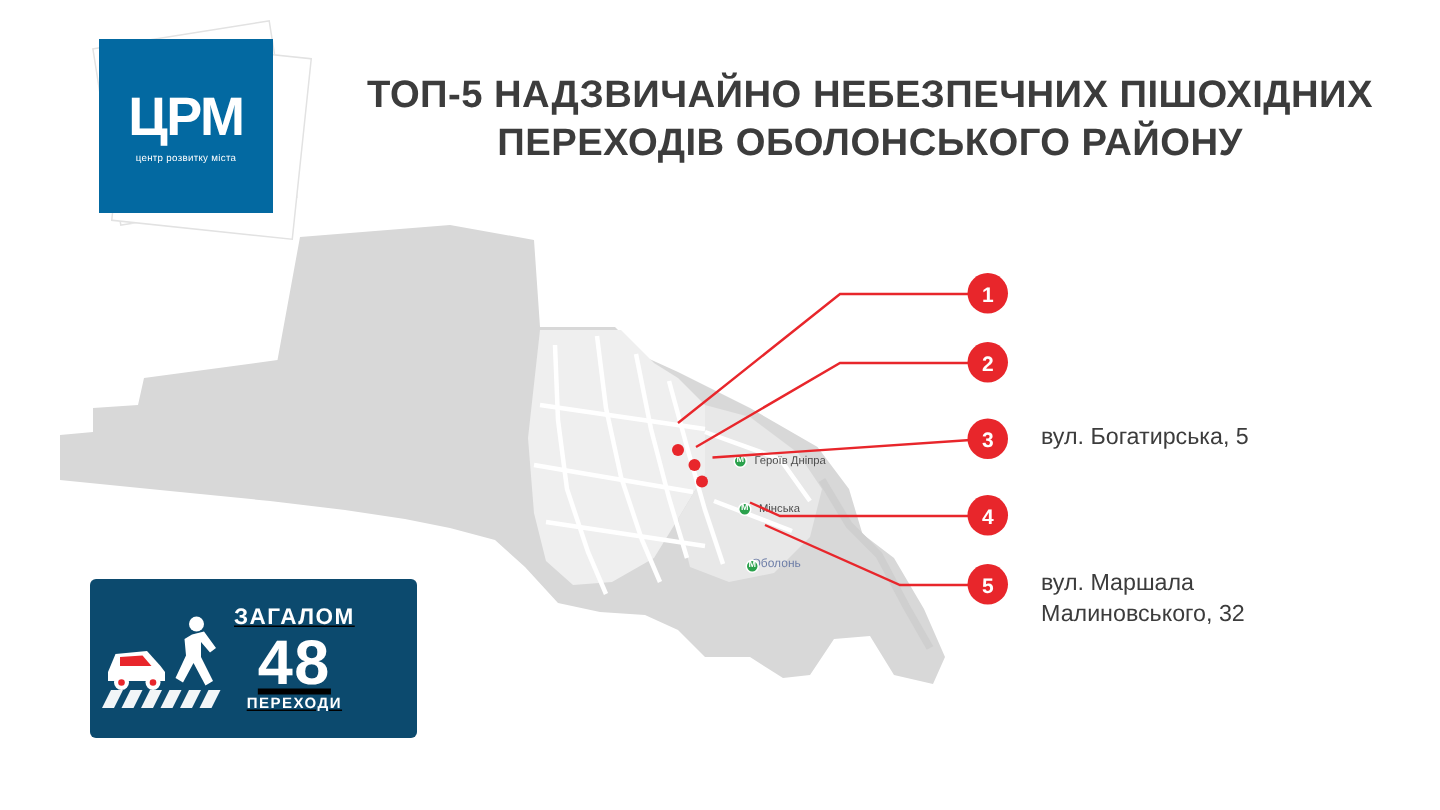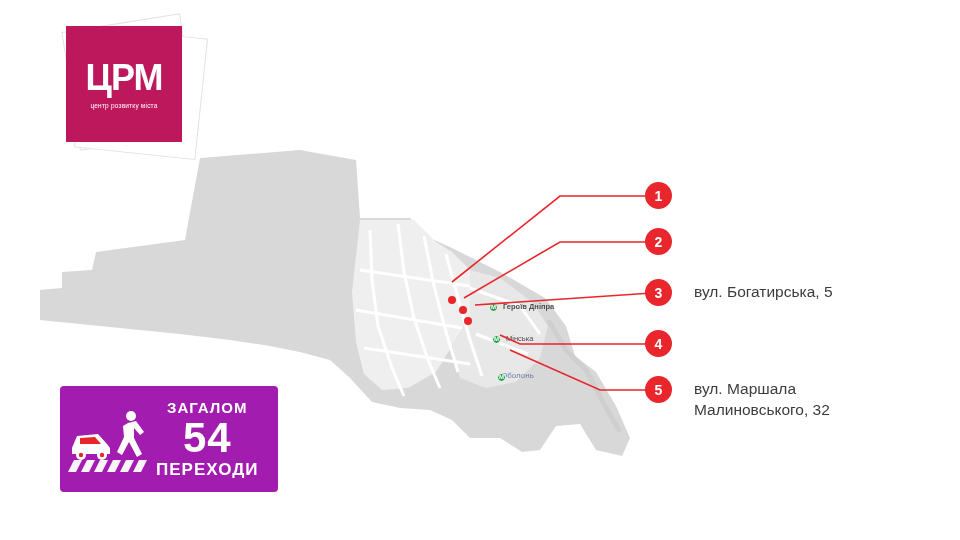--- a/index.html
+++ b/index.html
@@ -36,21 +36,21 @@
     transform: rotate(-9deg);
   }
   .logo-paper.p2 {
     left: 36px; top: 14px; width: 120px; height: 120px;
     transform: rotate(6deg);
   }
   .logo-card {
     position: absolute;
     left: 22px; top: 8px;
     width: 116px; height: 116px;
-    background: #be185d;
+    background: #0369a1;
     color: #ffffff;
     display: flex;
     flex-direction: column;
     align-items: center;
     justify-content: center;
   }
   .logo-main {
     font-size: 36px;
     font-weight: bold;
     letter-spacing: -1px;
@@ -151,24 +151,25 @@
     white-space: pre-line;
   }
 
   
   .total-badge {
     position: absolute;
     left: 60px;
     top: 386px;
     width: 218px;
     height: 106px;
-    background: #a21caf;
+    background: #0c4a6e;
     border-radius: 4px;
     display: flex;
     align-items: center;
+    text-decoration: underline;
   }
   .badge-icon {
     position: relative;
     width: 86px;
     height: 70px;
     margin-left: 8px;
     flex: none;
   }
   .badge-text {
     color: #ffffff;
@@ -181,41 +182,43 @@
     font-weight: bold;
     letter-spacing: 1px;
   }
   .badge-num {
     font-size: 42px;
     font-weight: bold;
     margin: 2px 0 2px 0;
     letter-spacing: 1px;
   }
   .badge-bottom {
-    font-size: 17px;
+    font-size: 10px;
     font-weight: bold;
     letter-spacing: 1px;
   }
   svg { display: block; }
 </style>
 </head>
 <body>
 
 <div id="root">
 
   <div class="logo-wrap">
     <div class="logo-paper p1"></div>
     <div class="logo-paper p2"></div>
     <div class="logo-card">
       <div class="logo-main">ЦРМ</div>
       <div class="logo-sub">центр розвитку міста</div>
     </div>
   </div>
 
   <div class="title">
+    <span class="line">ТОП-5 НАДЗВИЧАЙНО НЕБЕЗПЕЧНИХ ПІШОХІДНИХ</span>
+    <span class="line">ПЕРЕХОДІВ ОБОЛОНСЬКОГО РАЙОНУ</span>
   </div>
 
   <div class="map-layer">
     <svg width="700" height="420" viewBox="0 0 700 420">
 
       <path d="M40 200 L40 170 L62 168 L62 152 L92 150 L96 132
                L185 120 L200 38 L300 30 L356 40 L360 98 L410 98
                L430 118 L452 128 L500 152 L545 178 L566 206
                L575 236 L596 252 L616 286 L630 318 L622 336
                L596 330 L580 304 L556 306 L540 330 L522 332
@@ -240,21 +243,21 @@
         <path d="M470 168 L520 186 L540 214"></path>
         <path d="M476 214 L528 234"></path>
       </g>
 
       <path d="M548 200 L566 230 L586 250 L604 284 L620 312" stroke="#cfcfcf" stroke-width="5" fill="none"></path>
     </svg>
 
     <div class="map-label" style="left:455px; top:251px; font-size:8px;">Оболонь</div>
 
     <div class="metro-dot" style="left:489px; top:183px;">М</div>
-    <div class="metro-label" style="left:503px; top:182px;font-weight:bold;">Героїв Дніпра</div>
+    <div class="metro-label" style="left:503px; top:182px;">Героїв Дніпра</div>
 
     <div class="metro-dot" style="left:492px; top:215px;">М</div>
     <div class="metro-label" style="left:506px; top:214px;">Мінська</div>
 
     <div class="metro-dot" style="left:497px; top:253px;">М</div>
 
     <div class="crossing-dot" style="left:448px; top:176px;"></div>
     <div class="crossing-dot" style="left:459px; top:186px;"></div>
     <div class="crossing-dot" style="left:464px; top:197px;"></div>
   </div>
@@ -319,18 +322,18 @@
         </g>
 
         <g fill="#ffffff">
           <circle cx="63" cy="12" r="5"></circle>
           <path d="M60 19 L68 17 L76 28 L72 31 L66 24 L66 34 L74 50 L69 53 L61 38 L54 51 L49 48 L56 33 L55 22 Z"></path>
         </g>
       </svg>
     </div>
     <div class="badge-text">
       <div class="badge-top">ЗАГАЛОМ</div>
-      <div class="badge-num">54</div>
+      <div class="badge-num">48</div>
       <div class="badge-bottom">ПЕРЕХОДИ</div>
     </div>
   </div>
 
 </div>
 
 </body></html>

